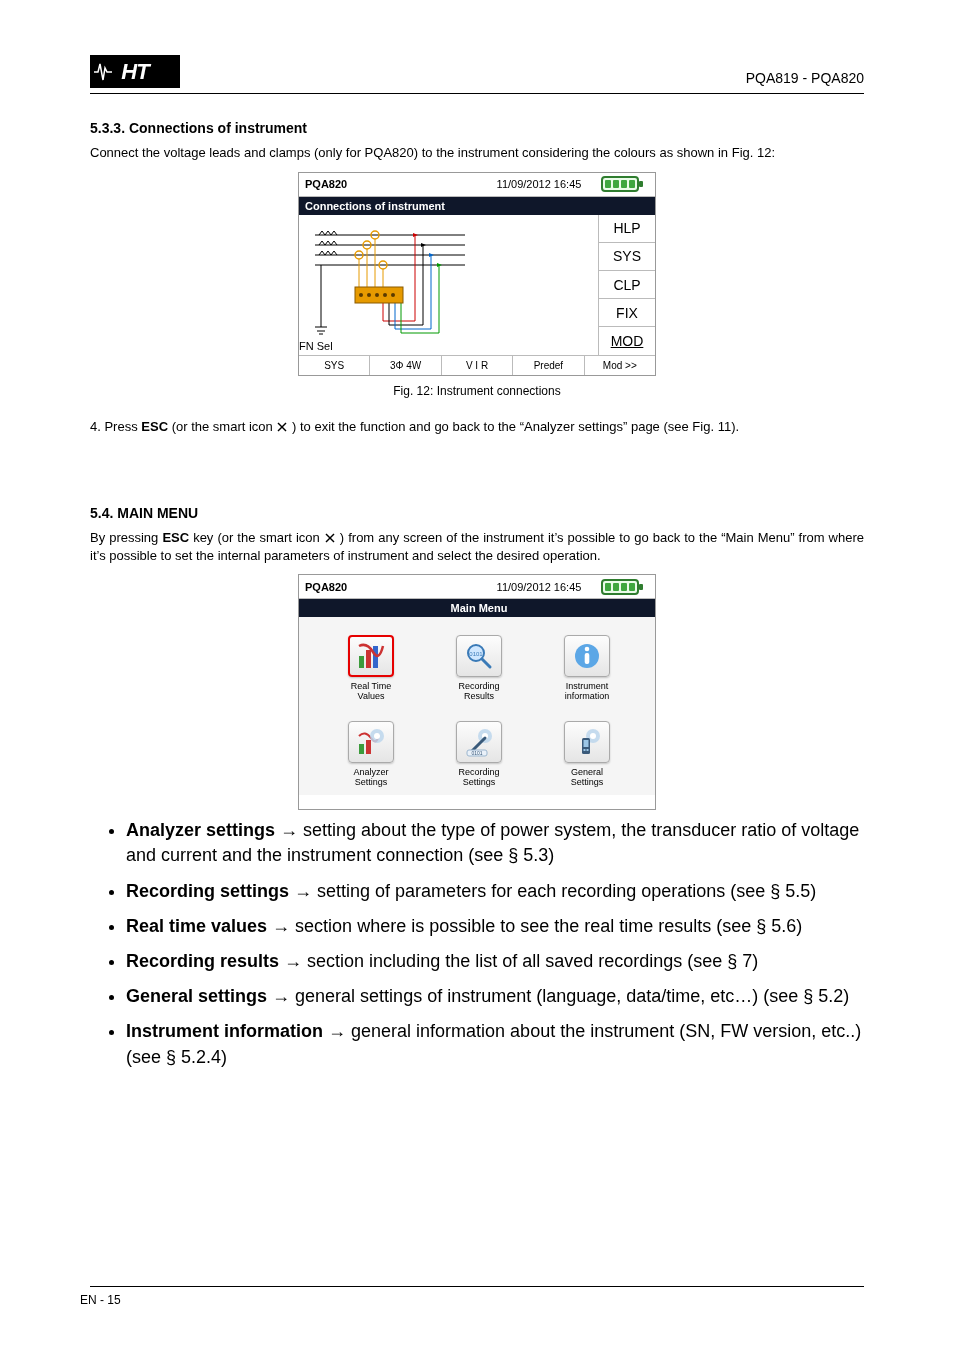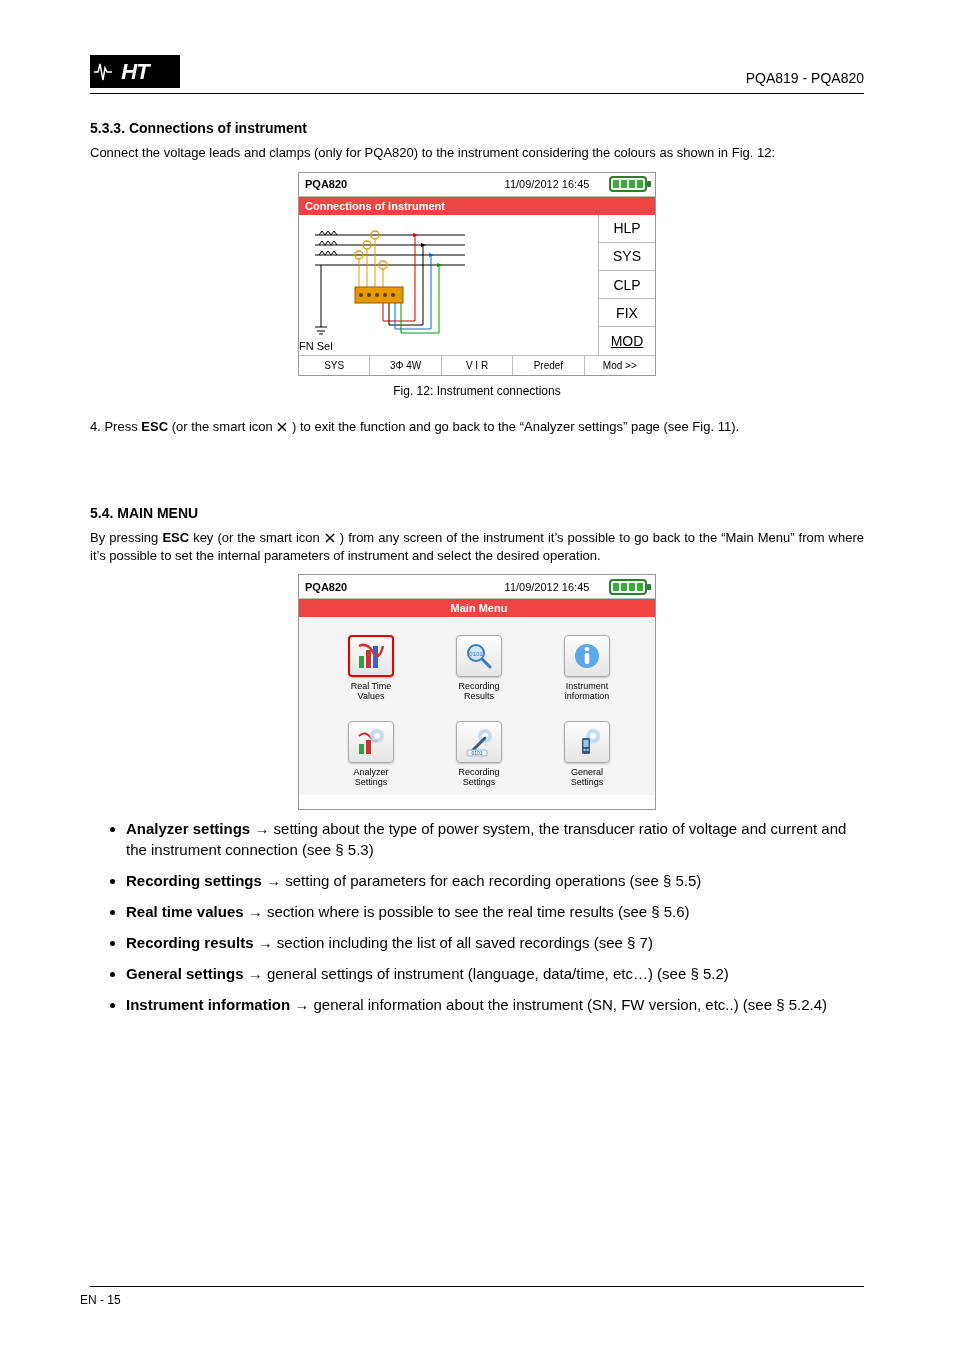--- a/index.html
+++ b/index.html
@@ -55,21 +55,20 @@
     margin: 10px auto 8px auto;
     border: 1px solid #999;
     background: #fff;
     font-size: 11px;
   }
   .dev-header {
     display: flex;
     align-items: center;
     border-bottom: 1px solid #bbb;
     height: 24px;
-    gap: 8px;
   }
   .dev-header .title { flex: 0 0 195px; padding-left: 6px; font-weight: bold; font-size: 11px; }
   .dev-header .time  { flex: 0 0 90px; text-align: center; }
   .dev-header .batt  { flex: 1; display: flex; justify-content: center; align-items: center; }
   .battery {
     width: 38px; height: 16px;
     border: 2px solid #2f7d2f;
     border-radius: 4px;
     position: relative;
     background: #eafce9;
@@ -85,21 +84,21 @@
   .battery .cell {
     position: absolute; top: 2px; width: 6px; height: 8px;
     background: #3fa73f;
     border-radius: 1px;
   }
   .battery .c1 { left: 2px; }
   .battery .c2 { left: 10px; }
   .battery .c3 { left: 18px; }
   .battery .c4 { left: 26px; }
 
-  .redbar { background: #ef4444; color: #fff; font-weight: bold; height: 18px; display:flex; align-items:center; padding-left:6px; font-size:11px; }
+  .redbar { background: #0f172a; color: #fff; font-weight: bold; height: 18px; display:flex; align-items:center; padding-left:6px; font-size:11px; }
   .redbar.center { justify-content: center; padding-left: 4px; }
 
   
   .devA-body { display: flex; }
   .devA-left { flex: 0 0 300px; height: 140px; border-right:1px solid #bbb; position: relative; padding:6px; }
   .devA-left .fn { position:absolute; bottom:3px; left:0; }
   .devA-right { flex:1; display:flex; flex-direction:column; }
   .devA-right .cell { flex:1; border-bottom:1px solid #bbb; display:flex; align-items:center; justify-content:center; text-align:center; font-size:14px; padding:1px 2px; }
   .devA-right .cell:last-child { border-bottom:none;text-decoration:underline; }
   .devA-footer { display:flex; border-top:1px solid #bbb; height:20px; }
@@ -130,21 +129,21 @@
     background: linear-gradient(#fdfdfd,#e5e5e5);
     border-radius:4px;
     display:flex; align-items:center; justify-content:center;
     margin:0 auto 4px auto;
     box-shadow: 0 1px 2px rgba(0,0,0,0.2);
   }
   .app-icon.selected { border:2px solid #e60000; }
   .app-icon svg { width:32px; height:32px; }
   .caption-row { height:14px; }
 
-  ul.bullets { margin: 8px 0 0 36px; font-size:15px; line-height:1.4; }
+  ul.bullets { margin: 8px 0 0 36px; font-size:18px; line-height:1.4; }
   ul.bullets li { margin-bottom: 10px; }
   .bold { font-weight:bold; }
 
   .footer-line { position:absolute; left:90px; right:90px; bottom:64px; border-top:1px solid #000; }
   .footer { position:absolute; left:80px; right:90px; bottom:44px; display:flex; justify-content:space-between; font-size:12px; }
 </style>
 </head>
 <body>
 
 <div class="page">

